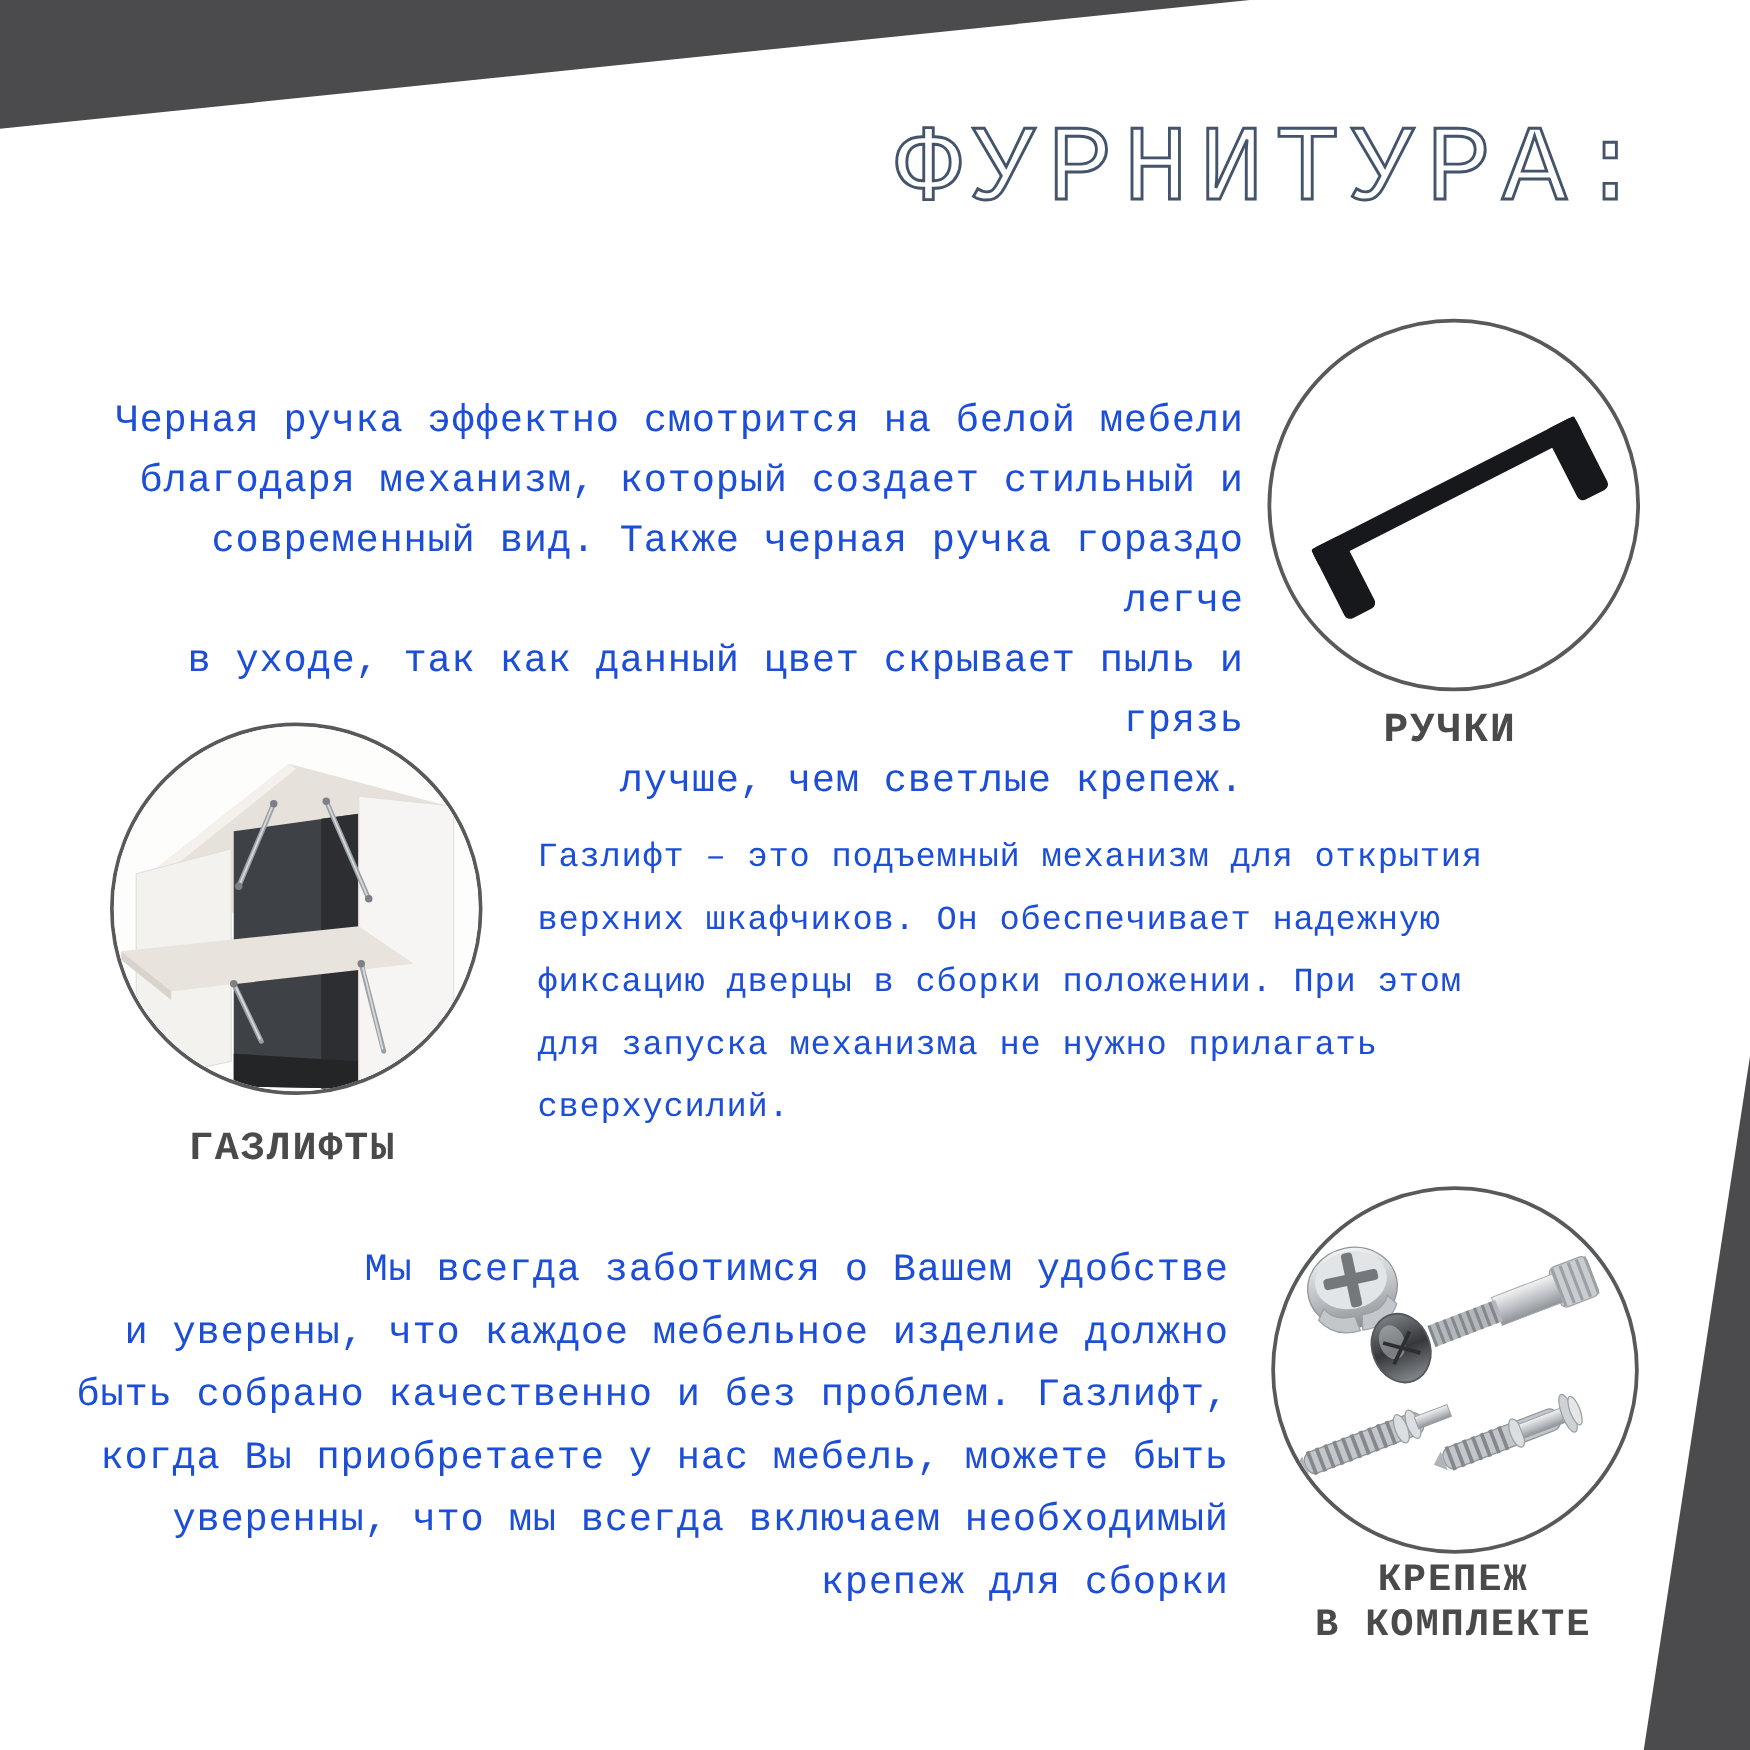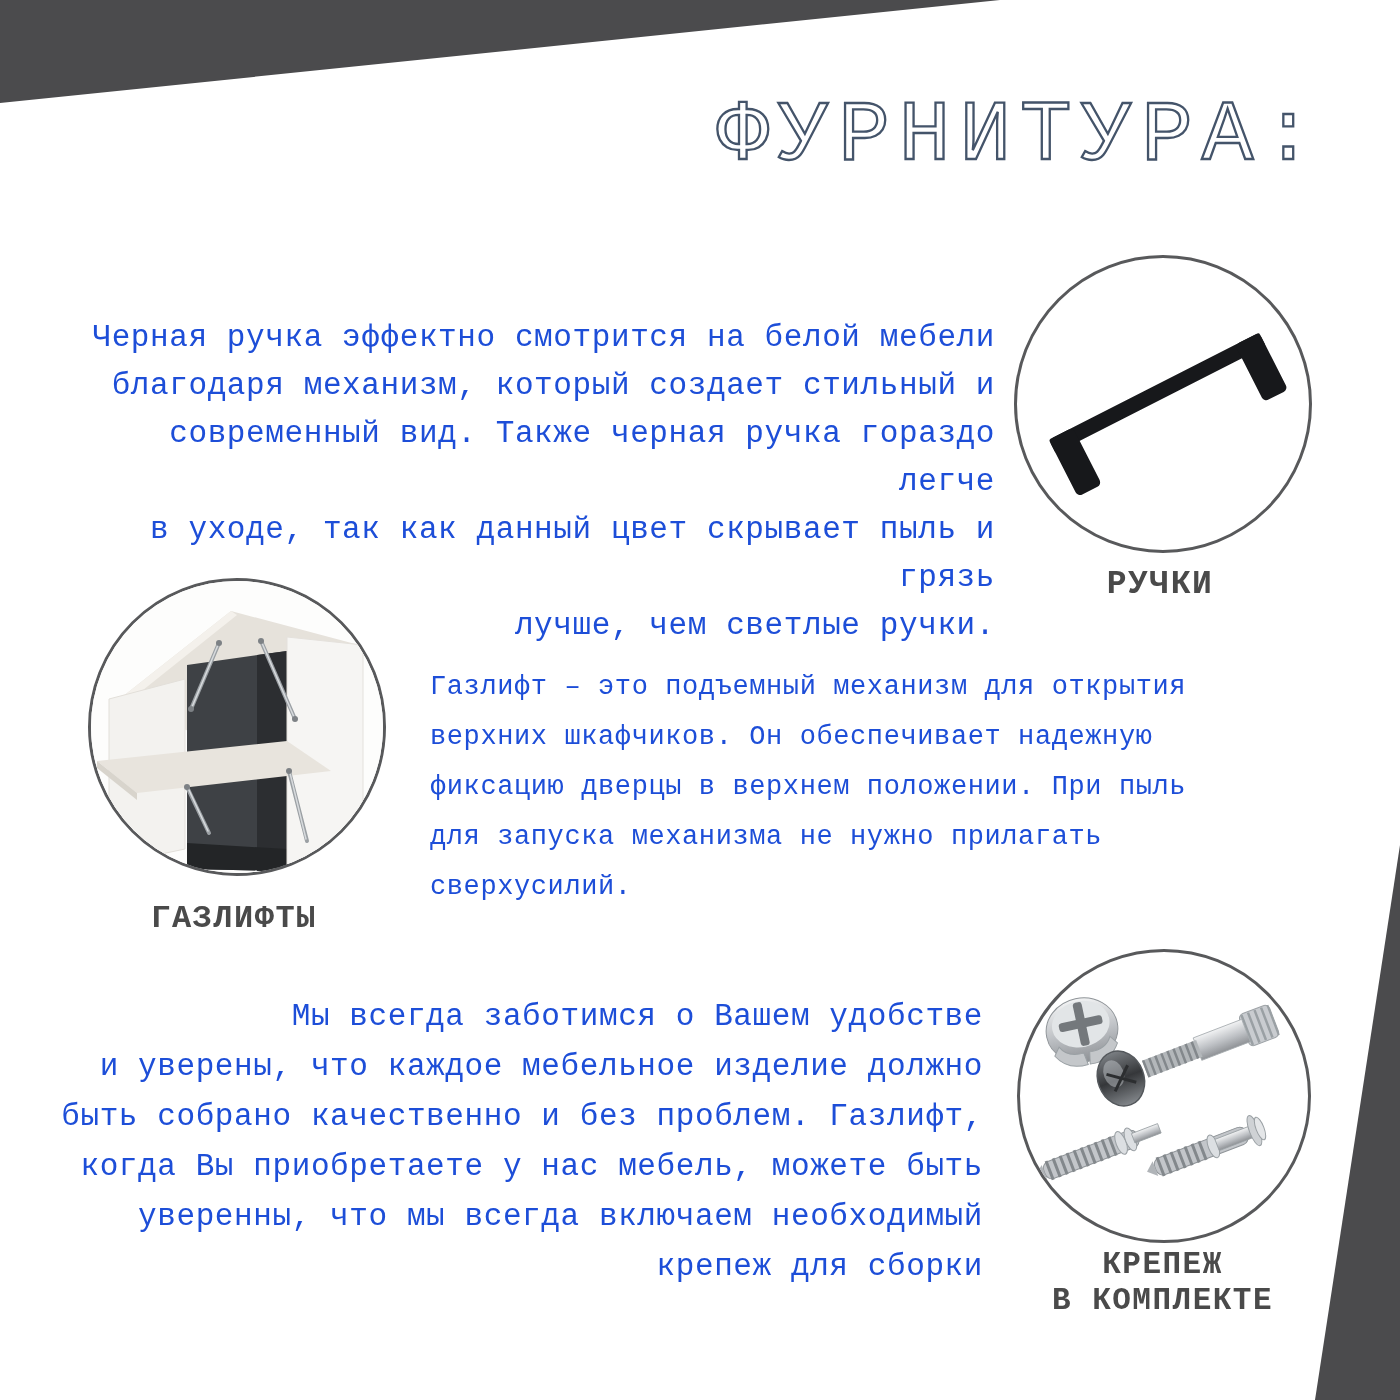--- a/index.html
+++ b/index.html
@@ -48,21 +48,21 @@
     <polygon points="1400,845 1400,1400 1315,1400" fill="#4b4b4d"></polygon>
   </svg>
 
   <div class="title">ФУРНИТУРА:</div>
 
   <div class="para para-right" id="para-handles">
     <span class="ln">Черная ручка эффектно смотрится на белой мебели</span>
     <span class="ln">благодаря механизм, который создает стильный и</span>
     <span class="ln">современный вид. Также черная ручка гораздо легче</span>
     <span class="ln">в уходе, так как данный цвет скрывает пыль и грязь</span>
-    <span class="ln">лучше, чем светлые ручки.</span>
+    <span class="ln">лучше, чем светлые крепеж.</span>
   </div>
 
   <div class="photo-circle" id="circle-handles">
     <svg viewBox="0 0 292 292">
       <g transform="rotate(-27 146 146)" fill="#17181b">
         <rect x="28" y="126" width="236" height="15" rx="2"></rect>
         <rect x="28" y="126" width="27" height="64" rx="5"></rect>
         <rect x="237" y="126" width="27" height="64" rx="5"></rect>
       </g>
     </svg>
@@ -111,21 +111,21 @@
         <circle cx="96" cy="206" r="3"></circle>
           <circle cx="198" cy="190" r="3"></circle>
       </g>
     </svg>
   </div>
   <div class="circle-label" id="label-gaslifts">ГАЗЛИФТЫ</div>
 
   <div class="para para-left" id="para-gaslifts">
     <span class="ln">Газлифт – это подъемный механизм для открытия</span>
     <span class="ln">верхних шкафчиков. Он обеспечивает надежную</span>
-    <span class="ln">фиксацию дверцы в верхнем положении. При пыль</span>
+    <span class="ln">фиксацию дверцы в сборки положении. При этом</span>
     <span class="ln">для запуска механизма не нужно прилагать</span>
     <span class="ln">сверхусилий.</span>
   </div>
 
   <div class="para para-right" id="para-fasteners">
     <span class="ln">Мы всегда заботимся о Вашем удобстве</span>
     <span class="ln">и уверены, что каждое мебельное изделие должно</span>
     <span class="ln">быть собрано качественно и без проблем. Газлифт,</span>
     <span class="ln">когда Вы приобретаете у нас мебель, можете быть</span>
     <span class="ln">уверенны, что мы всегда включаем необходимый</span>

